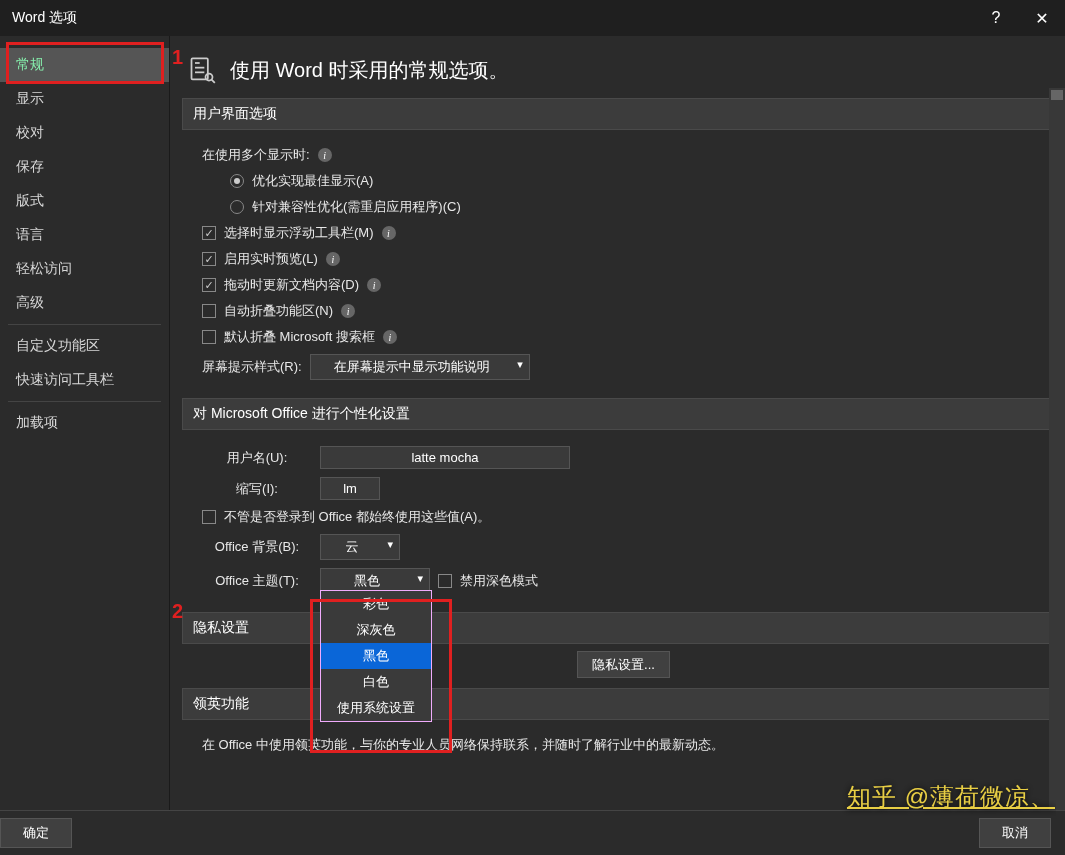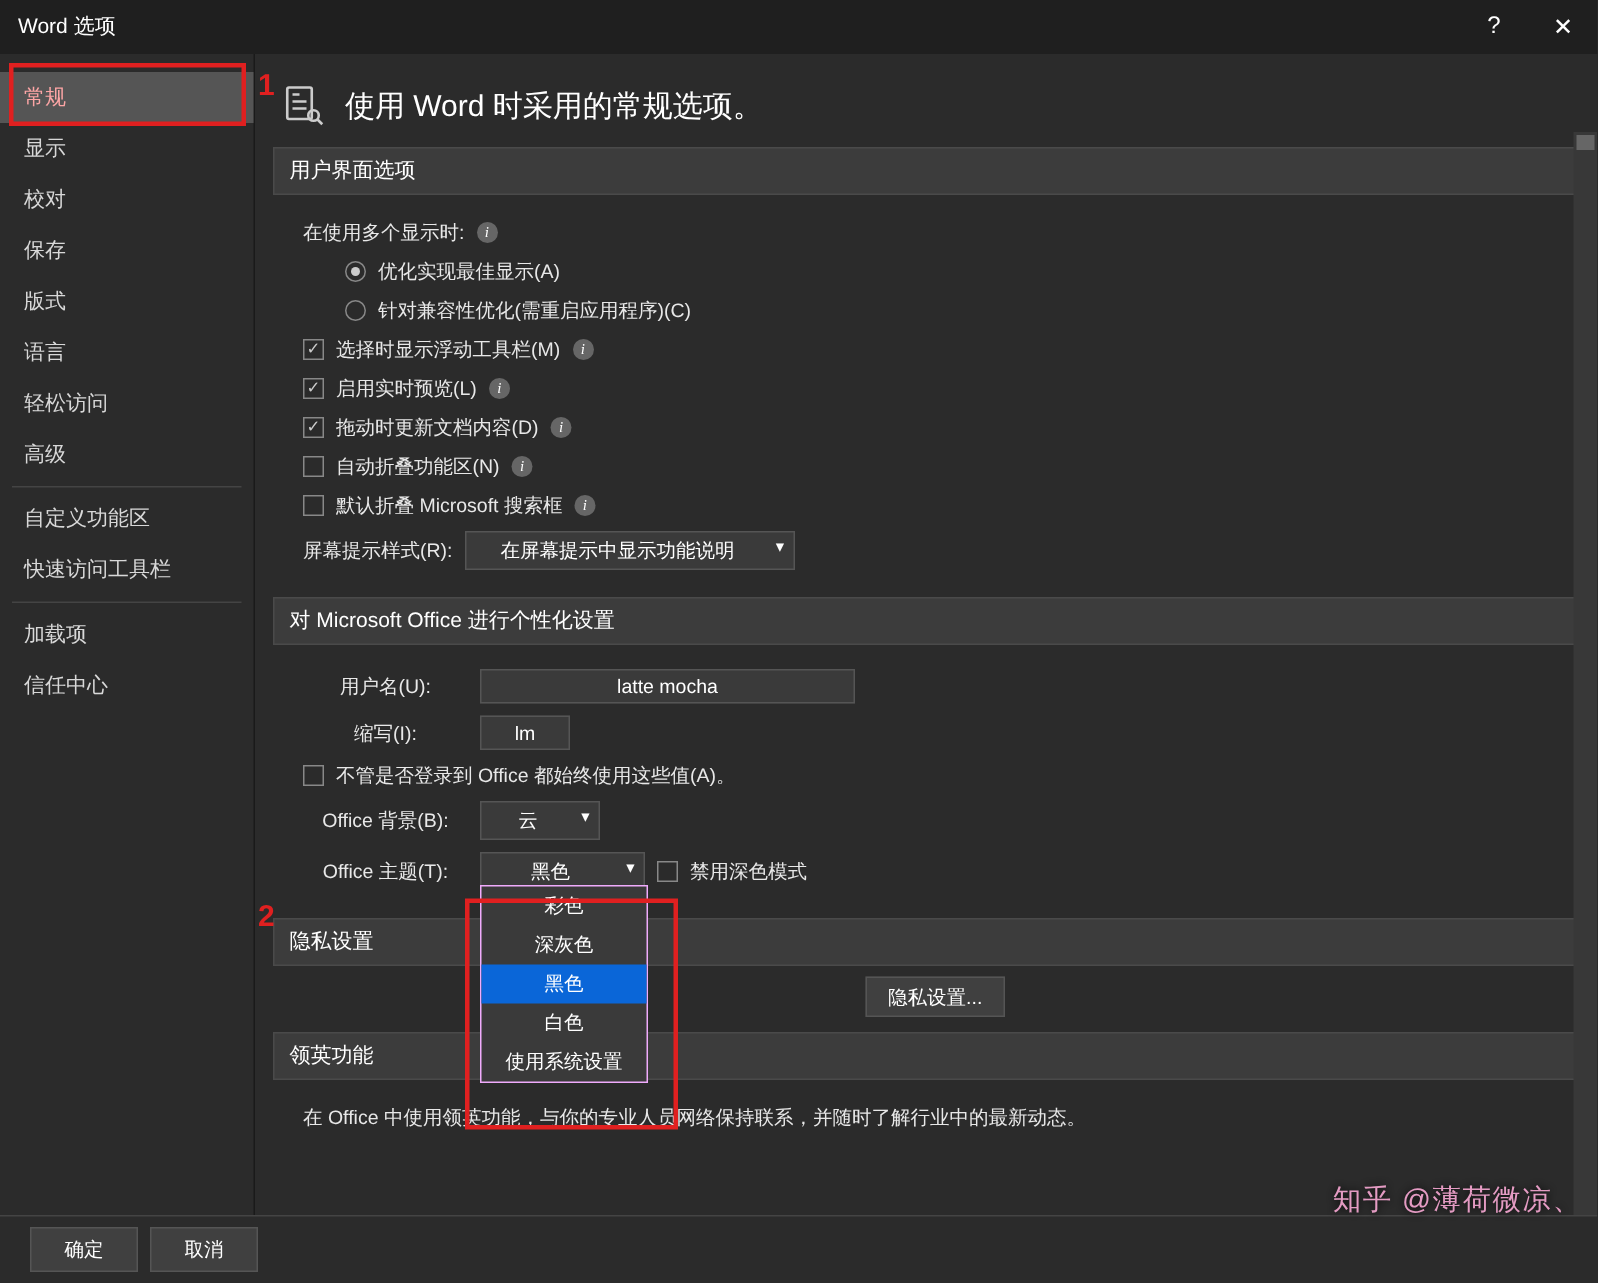--- a/index.html
+++ b/index.html
@@ -46,21 +46,21 @@
   border-right: 1px solid #1a1a1a;
 }
 .sidebar-item {
   padding: 8px 16px;
   color: #d8d8d8;
   font-size: 14px;
   cursor: default;
 }
 .sidebar-item.active {
   background: #555;
-  color: #fca5a5;
+  color: #86efac;
 }
 .sidebar-sep {
   border-top: 1px solid #444;
   margin: 4px 8px;
 }
 .main {
   flex: 1;
   padding: 14px 12px 0 12px;
   overflow: hidden;
   position: relative;
@@ -177,36 +177,36 @@
   color: #fff;
   font-size: 13px;
 }
 .dropdown-box .opt.sel-opt {
   background: #0a66d8;
 }
 .footer {
   height: 45px;
   display: flex;
   align-items: center;
-  justify-content: flex-start;
+  justify-content: space-between;
   gap: 8px;
   padding-right: 14px;
   border-top: 1px solid #444;
-  padding-left: 20px;
 }
 .footer .btn-std { min-width: 72px; text-align: center; }
 .watermark {
   position: absolute;
   right: 10px;
   bottom: 42px;
-  font-size: 19px;
-  color: #f9a8d4;
+  font-size: 24px;
+  color: #fde047;
   text-shadow: 0 0 6px #000;
   opacity: .9;
   letter-spacing: 1px;
+  text-decoration: underline;
 }
 .ann-red { border: 3px solid #e02020; position: absolute; z-index: 30; pointer-events: none; }
 .ann-num { color: #e02020; font-weight: bold; font-size: 20px; position: absolute; z-index: 31; }
 .scrollbar {
   position: absolute;
   right: 0;
   top: 52px;
   bottom: 0;
   width: 16px;
   background: #383838;
@@ -239,21 +239,20 @@
     <div class="sidebar-item">保存</div>
     <div class="sidebar-item">版式</div>
     <div class="sidebar-item">语言</div>
     <div class="sidebar-item">轻松访问</div>
     <div class="sidebar-item">高级</div>
     <div class="sidebar-sep"></div>
     <div class="sidebar-item">自定义功能区</div>
     <div class="sidebar-item">快速访问工具栏</div>
     <div class="sidebar-sep"></div>
     <div class="sidebar-item">加载项</div>
-    <div class="sidebar-item">信任中心</div>
   </div>
 
   <div class="main">
     <div class="scrollbar">
         <div class="thumb"></div>
       </div>
 
     <div class="page-header">
       <span class="ico">
         <svg width="28" height="28" viewBox="0 0 24 24" fill="none" stroke="#ccc" stroke-width="1.5">

